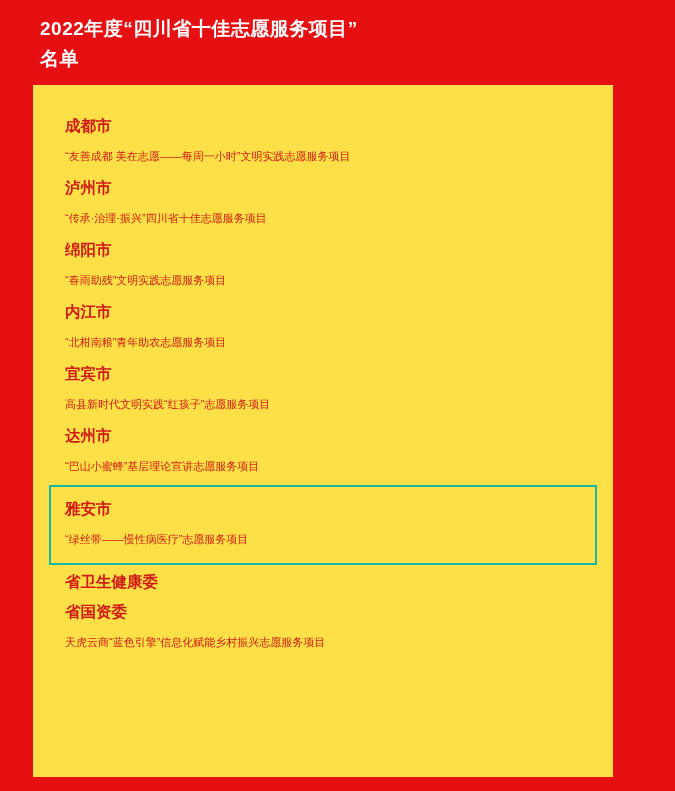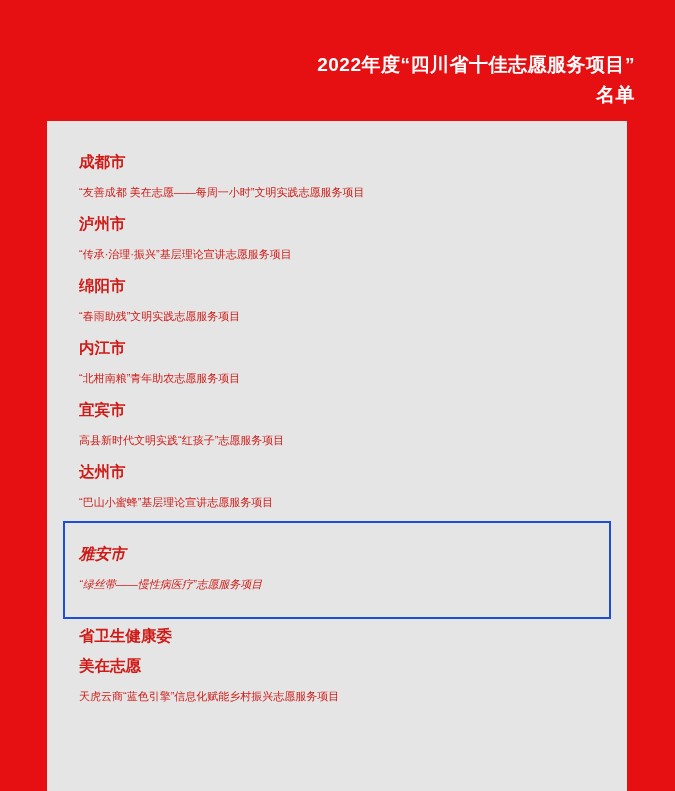--- a/index.html
+++ b/index.html
@@ -15,37 +15,36 @@
   }
   .page {
     width: 675px;
     height: 791px;
     position: relative;
     background: #e60f11;
     box-sizing: border-box;
   }
   .title-block {
     padding: 14px 40px 0 40px;
-    text-align: right;
+    text-align: left;
     color: #ffffff;
-    margin-top: 36px;
   }
   .title-line {
     font-size: 19px;
     font-weight: bold;
     line-height: 30px;
     letter-spacing: 0.5px;
   }
   .card {
     position: absolute;
-    left: 47px;
+    left: 33px;
     top: 85px;
     width: 580px;
     bottom: 14px;
-    background: #e5e5e5;
+    background: #fde047;
     box-sizing: border-box;
     padding: 26px 0 10px 0;
     overflow: hidden;
   }
   .entry {
     padding: 0 18px;
     box-sizing: border-box;
   }
   .entry-city {
     color: #cf1a16;
@@ -55,25 +54,24 @@
     padding-left: 14px;
   }
   .entry-proj {
     color: #cf1a16;
     font-size: 11px;
     line-height: 30px;
     padding-left: 14px;
     padding-bottom: 2px;
   }
   .entry.highlight {
-    border: 2px solid #1d4ed8;
+    border: 2px solid #14b8a6;
     margin: 2px 16px 2px 16px;
-    padding: 16px 2px;
+    padding: 7px 2px;
     width: calc(100% - 32px);
-    font-style: italic;
   }
   .entry.highlight .entry-city,
   .entry.highlight .entry-proj {
     padding-left: 12px;
   }
 </style>
 </head>
 <body>
 
 <div class="page">
@@ -84,21 +82,21 @@
   </div>
 
   <div class="card">
     <div id="entry-list">
         <div class="entry">
           <div class="entry-city">成都市</div>
           <div class="entry-proj">“友善成都 美在志愿——每周一小时”文明实践志愿服务项目</div>
         </div>
         <div class="entry">
           <div class="entry-city">泸州市</div>
-          <div class="entry-proj">“传承·治理·振兴”基层理论宣讲志愿服务项目</div>
+          <div class="entry-proj">“传承·治理·振兴”四川省十佳志愿服务项目</div>
         </div>
         <div class="entry">
           <div class="entry-city">绵阳市</div>
           <div class="entry-proj">“春雨助残”文明实践志愿服务项目</div>
         </div>
         <div class="entry">
           <div class="entry-city">内江市</div>
         </div>
         <div class="entry">
           <div class="entry-proj">“北柑南粮”青年助农志愿服务项目</div>
@@ -112,19 +110,19 @@
           <div class="entry-proj">“巴山小蜜蜂”基层理论宣讲志愿服务项目</div>
         </div>
         <div class="entry highlight">
           <div class="entry-city">雅安市</div>
           <div class="entry-proj">“绿丝带——慢性病医疗”志愿服务项目</div>
         </div>
         <div class="entry">
           <div class="entry-city">省卫生健康委</div>
         </div>
         <div class="entry">
-          <div class="entry-city">美在志愿</div>
+          <div class="entry-city">省国资委</div>
           <div class="entry-proj">天虎云商“蓝色引擎”信息化赋能乡村振兴志愿服务项目</div>
         </div>
       </div>
   </div>
 
 </div>
 
 </body></html>

